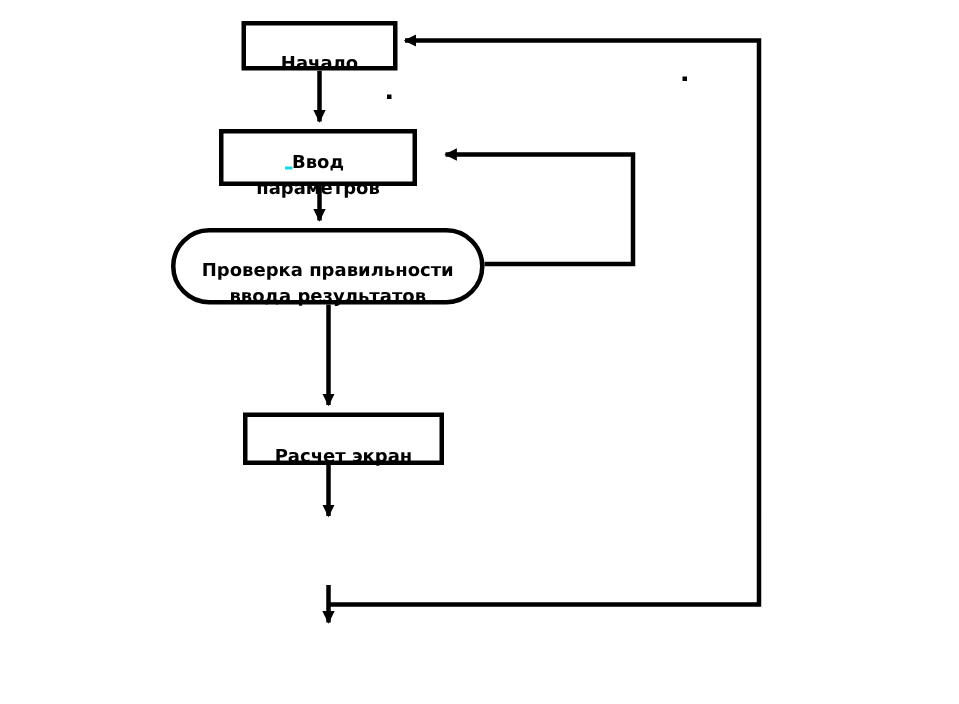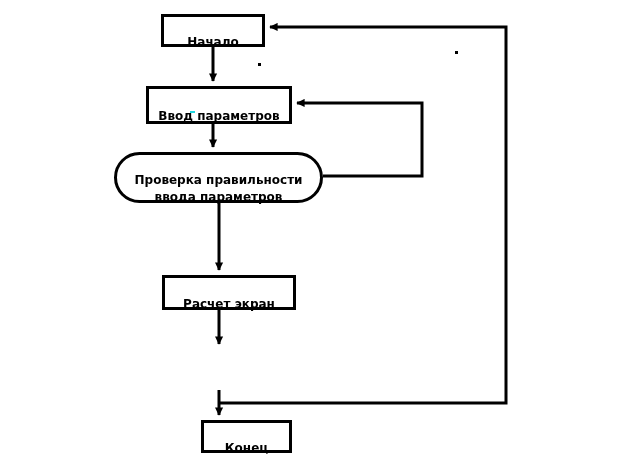--- a/index.html
+++ b/index.html
@@ -89,35 +89,32 @@
       <path d="M323,176 L422,176 L422,103 L297,103" marker-end="url(#ah)"></path>
 
       <path d="M219,403 L506,403 L506,27 L270,27" marker-end="url(#ah)"></path>
     </g>
   </svg>
 
   <div class="node" style="left:161px; top:14px; width:104px; height:33px;">
     <span class="label">Начало</span>
   </div>
 
-  <div class="node" style="left:146px; top:86px; width:146px; height:38px;">
+  <div class="node" style="left:146px; top:86px; width:132px; height:38px;">
     <span class="label">Ввод параметров</span>
   </div>
 
   <div class="node rounded" style="left:114px; top:152px; width:209px; height:51px;">
     <span class="label">Проверка правильности
-ввода параметров</span>
+ввода результатов</span>
   </div>
 
   <div class="node" style="left:162px; top:275px; width:134px; height:35px;">
     <span class="label">Расчет экран</span>
   </div>
 
 
-  <div class="node" style="left:201px; top:420px; width:91px; height:33px;">
-    <span class="label">Конец</span>
-  </div>
 
   <div class="speck dark" style="left:258px; top:63px;"></div>
   <div class="speck dark" style="left:455px; top:51px;"></div>
   <div class="speck cyan" style="left:190px; top:111px;"></div>
 
 </div>
 
 </body></html>

